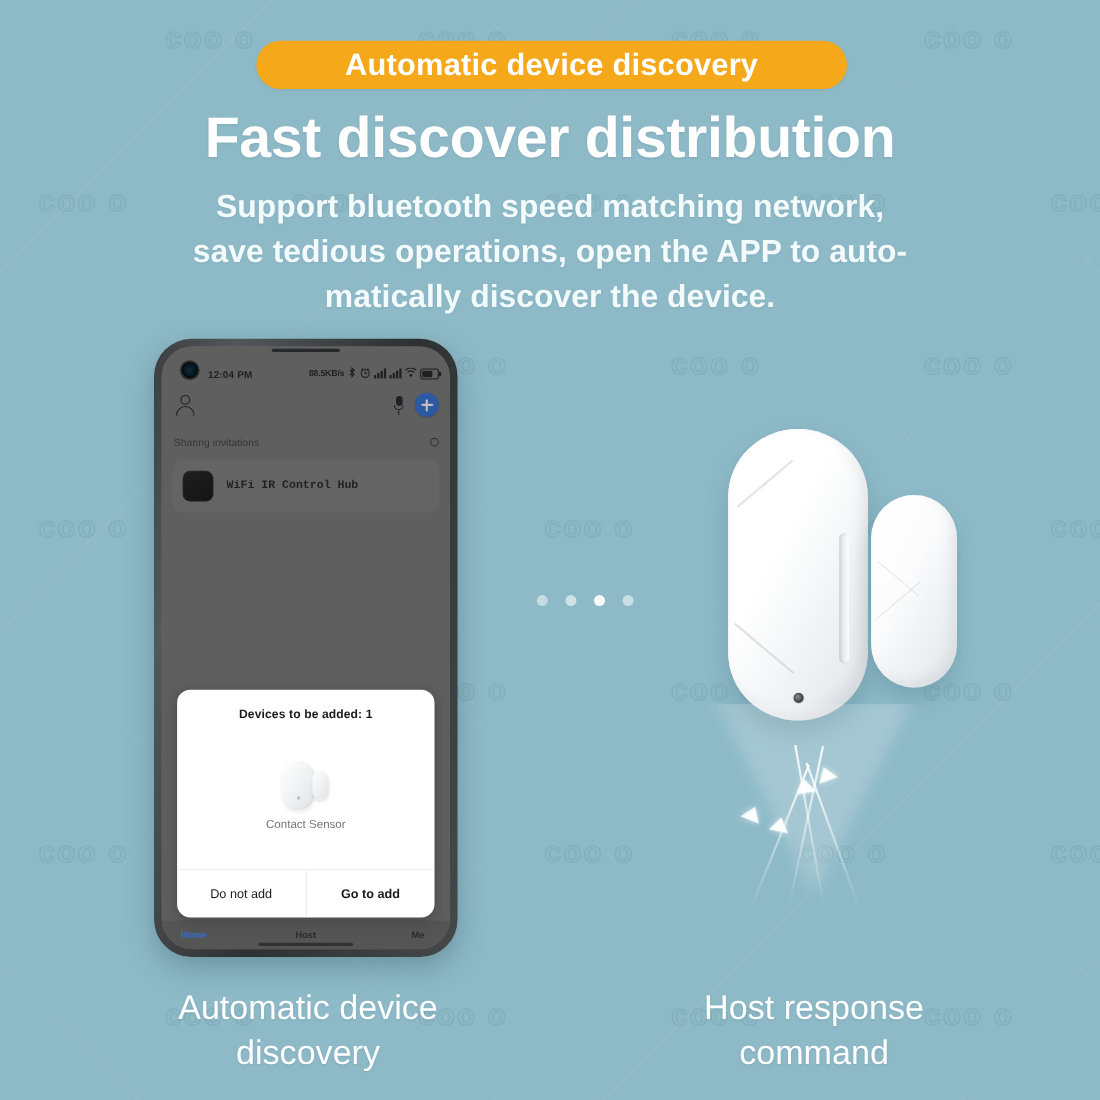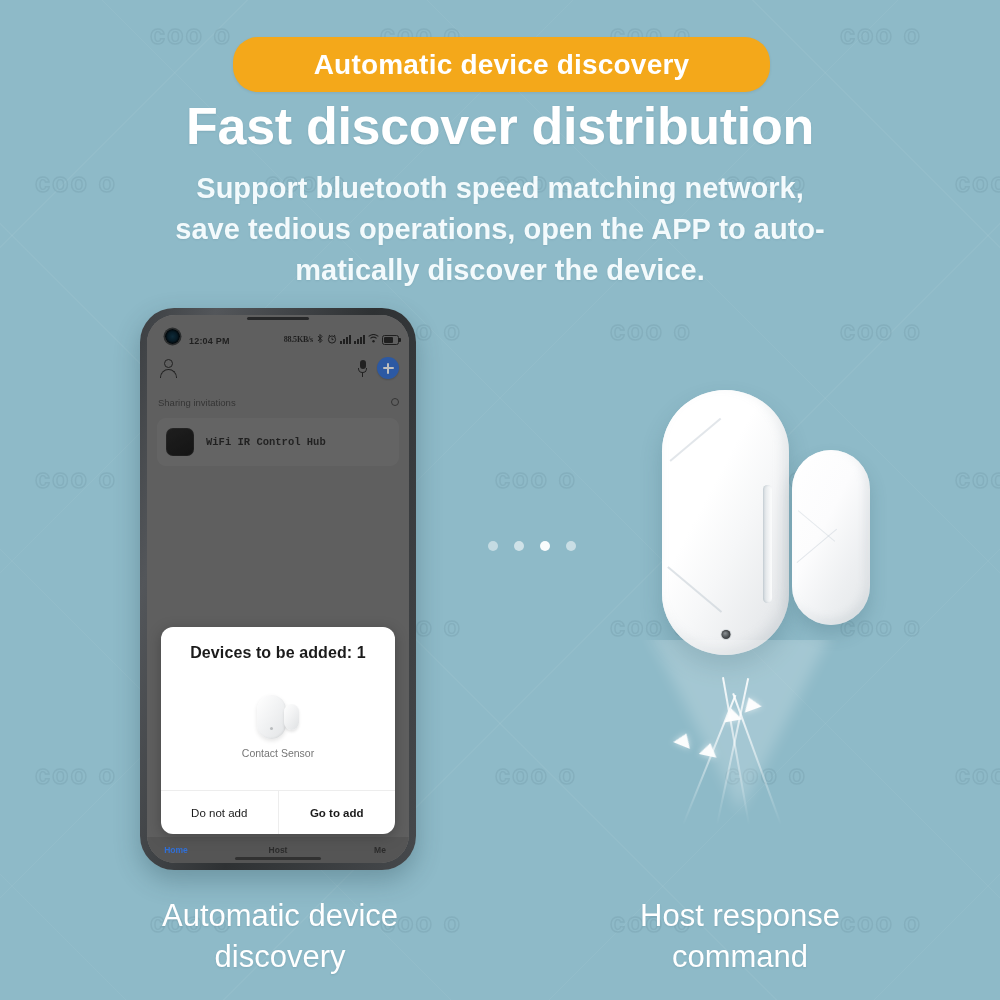--- a/index.html
+++ b/index.html
@@ -25,21 +25,21 @@
     font-family:"Liberation Sans", sans-serif;
     font-size:27px;font-weight:700;letter-spacing:2px;
     color:rgba(255,255,255,0);
     -webkit-text-stroke:1.4px rgba(120,160,175,0.42);
     white-space:nowrap;
     user-select:none;
   }
 
   
   .badge{
-    position:absolute;left:233px;top:37px;width:537px;height:55px;
+    position:absolute;left:233px;top:37px;width:537px;height:44px;
     background:#f4a81a;border-radius:25px;
     display:flex;align-items:center;justify-content:center;
     box-shadow:0 1px 3px rgba(0,0,0,0.08);
   }
   .badge span{
     color:#ffffff;font-size:28px;font-weight:700;letter-spacing:0.2px;
   }
   .h1{
     position:absolute;left:0;top:96px;width:1000px;text-align:center;
     color:#ffffff;font-size:52px;font-weight:700;letter-spacing:-0.3px;
@@ -76,21 +76,21 @@
   }
   
   .screen{
     position:absolute;inset:0;background:#787878;
   }
   .statusbar{
     position:absolute;left:0;top:11px;width:100%;height:20px;
     display:flex;align-items:flex-end;color:#1c1c1c;font-size:9px;font-weight:600;
   }
   .sb-time{margin-left:42px;letter-spacing:.2px;}
-  .sb-right{margin-left:auto;margin-right:10px;display:flex;align-items:center;gap:3px;font-family:Liberation Serif, serif;}
+  .sb-right{margin-left:auto;margin-right:10px;display:flex;align-items:center;gap:3px;}
   .sb-net{font-size:8px;font-weight:600;letter-spacing:-.2px;}
   .ic{display:inline-block;color:#1c1c1c;}
   .bars{display:inline-flex;align-items:flex-end;gap:1px;height:9px;}
   .bars i{display:block;width:2px;background:#1c1c1c;}
   .bars i:nth-child(1){height:3px}.bars i:nth-child(2){height:5px}
   .bars i:nth-child(3){height:7px}.bars i:nth-child(4){height:9px}
   .batt{
     width:15px;height:8px;border:1.2px solid #1c1c1c;border-radius:2.5px;position:relative;
   }
   .batt:after{content:"";position:absolute;right:-3px;top:2px;width:1.6px;height:4px;background:#1c1c1c;border-radius:0 1px 1px 0;}
@@ -134,21 +134,21 @@
   .dimmer{position:absolute;inset:0;background:rgba(40,40,40,0.30);}
 
   
   .modal{
     position:absolute;left:14px;right:14px;top:312px;height:207px;
     background:#ffffff;border-radius:12px;overflow:hidden;
     box-shadow:0 3px 14px rgba(0,0,0,.25);
     display:flex;flex-direction:column;
   }
   .modal-title{
-    text-align:center;color:#1b1b1b;font-size:16px;font-weight:700;padding-top:17px;letter-spacing:.1px;
+    text-align:center;color:#1b1b1b;font-size:11px;font-weight:700;padding-top:17px;letter-spacing:.1px;
   }
   .modal-body{flex:1;display:flex;flex-direction:column;align-items:center;justify-content:center;gap:4px;}
   .sensor-mini{position:relative;width:54px;height:48px;}
   .sensor-mini .big{
     position:absolute;left:6px;top:2px;width:29px;height:44px;border-radius:15px;
     background:linear-gradient(125deg,#ffffff 0%,#f2f3f4 45%,#e2e4e6 100%);
     box-shadow:0 2px 4px rgba(0,0,0,.10), inset -1px -1px 2px rgba(0,0,0,.05);
   }
   .sensor-mini .small{
     position:absolute;left:33px;top:11px;width:15px;height:26px;border-radius:8px;

